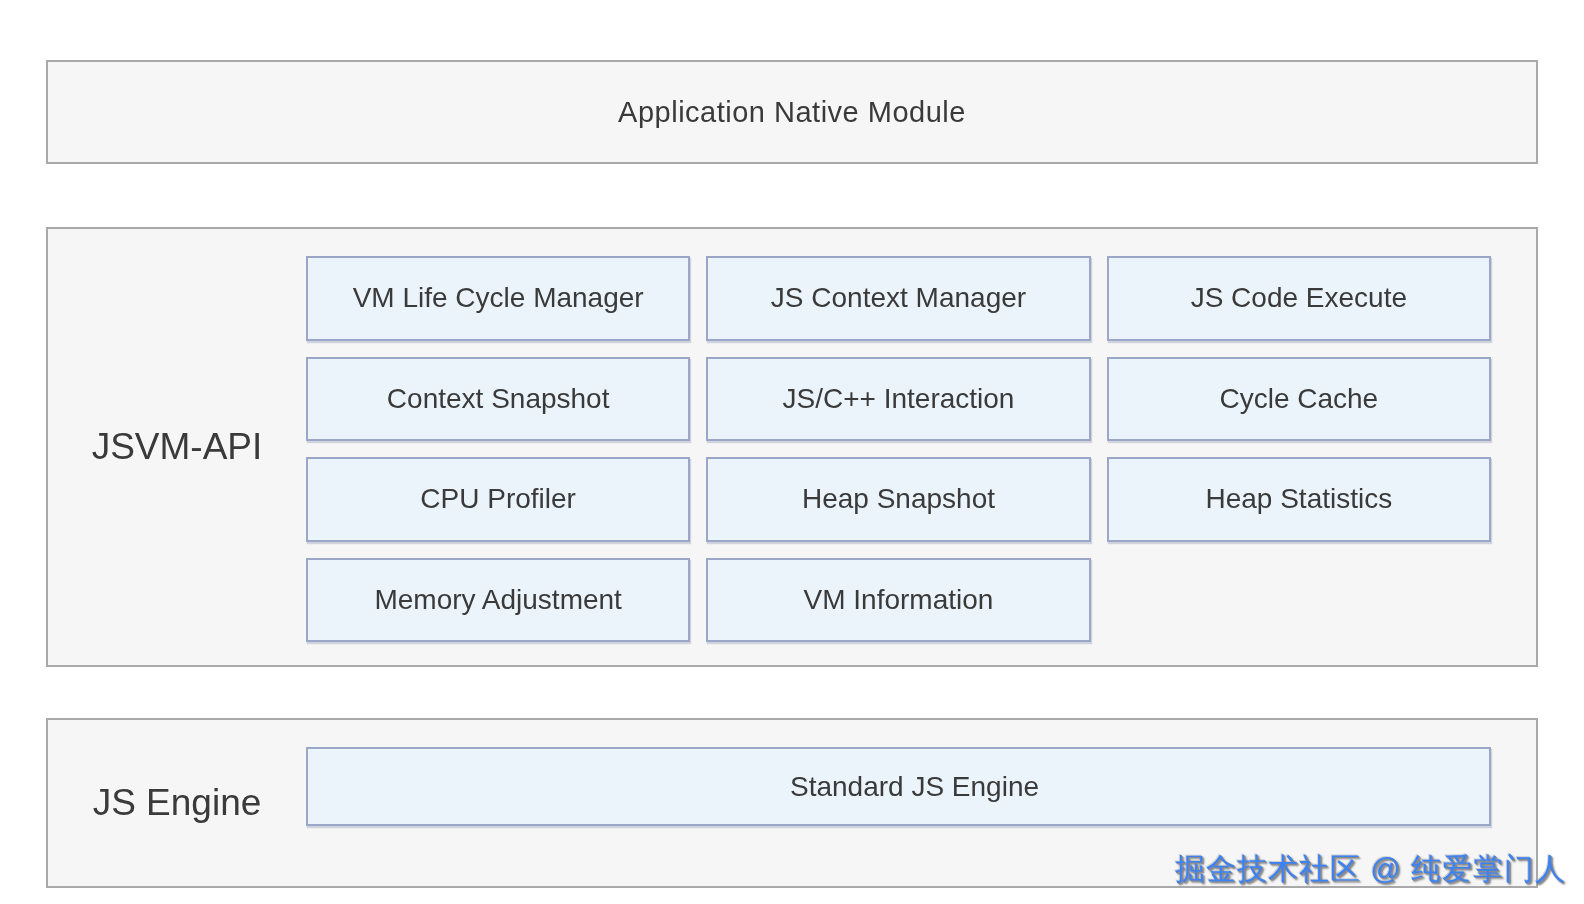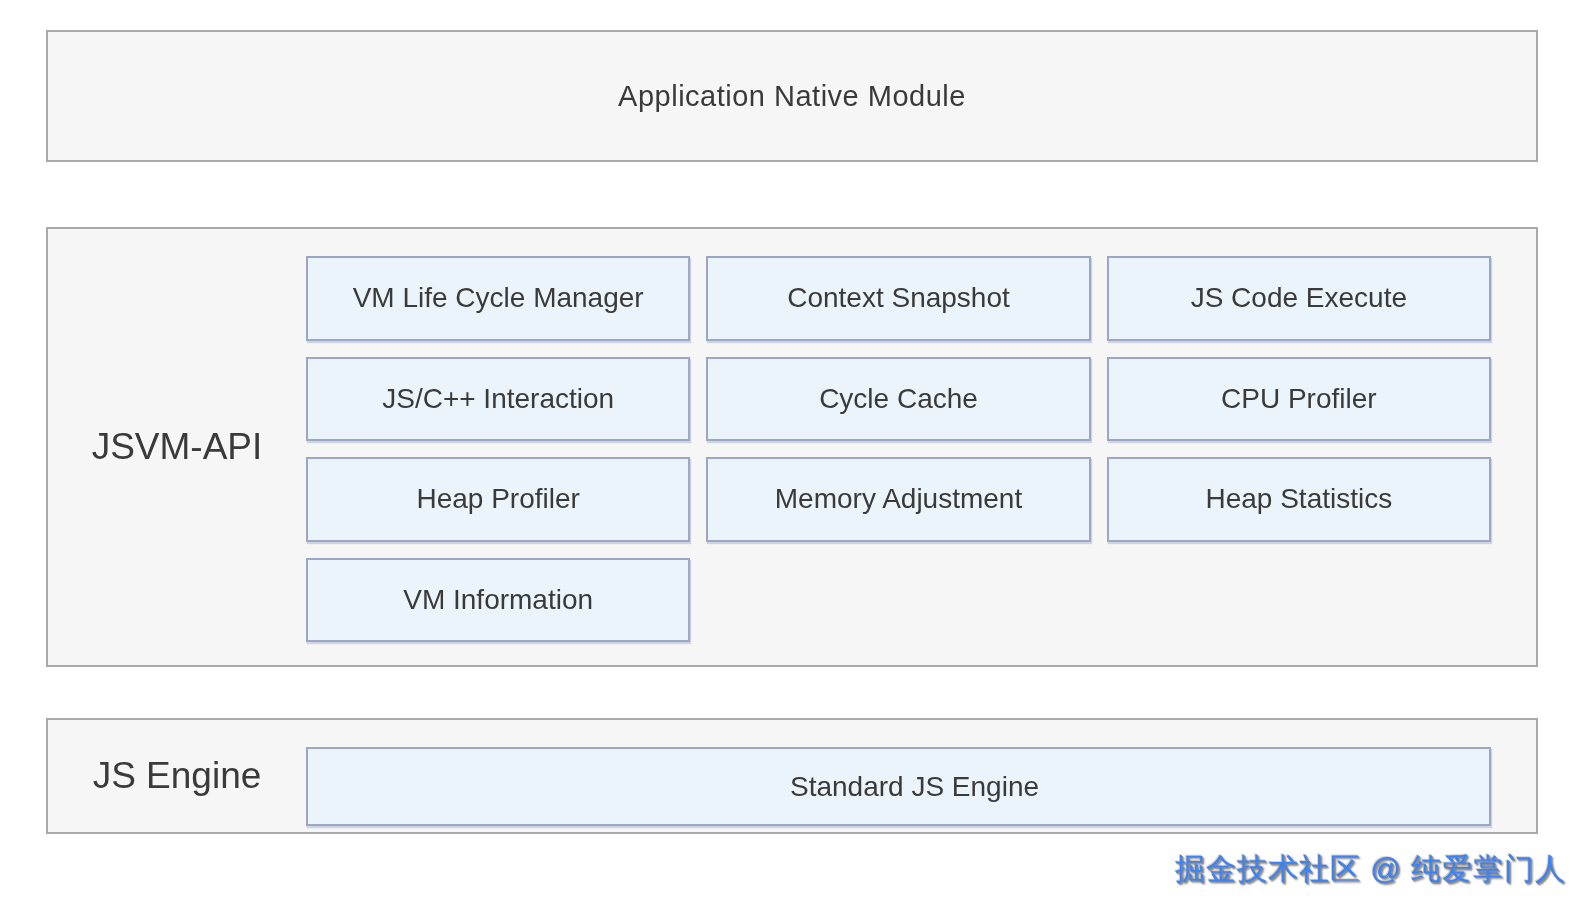--- a/index.html
+++ b/index.html
@@ -18,37 +18,37 @@
   }
   .panel {
     position: absolute;
     left: 46px;
     width: 1492px;
     background: #f6f6f7;
     border: 2px solid #a9a9a9;
     box-sizing: border-box;
   }
   .top-panel {
-    top: 30px;
-    height: 132px;
+    top: 60px;
+    height: 104px;
     display: flex;
     align-items: center;
     justify-content: center;
   }
   .panel-title {
     font-size: 29px;
     letter-spacing: 0.5px;
   }
   .middle-panel {
     top: 227px;
     height: 440px;
   }
   .bottom-panel {
     top: 718px;
-    height: 116px;
+    height: 170px;
   }
   .side-label {
     position: absolute;
     left: 0;
     top: 0;
     bottom: 0;
     width: 258px;
     display: flex;
     align-items: center;
     justify-content: center;
@@ -103,28 +103,29 @@
 <div class="canvas">
 
   <section class="panel top-panel">
     <div class="panel-title">Application Native Module</div>
   </section>
 
   <section class="panel middle-panel">
     <div class="side-label">JSVM-API</div>
     <div class="grid">
       <div class="cell">VM Life Cycle Manager</div>
+      <div class="cell">JS Context Manager</div>
+      <div class="cell">JS Code Execute</div>
       <div class="cell">Context Snapshot</div>
-      <div class="cell">JS Code Execute</div>
       <div class="cell">JS/C++ Interaction</div>
       <div class="cell">Cycle Cache</div>
       <div class="cell">CPU Profiler</div>
-      <div class="cell">Heap Profiler</div>
+      <div class="cell">Heap Snapshot</div>
+      <div class="cell">Heap Statistics</div>
       <div class="cell">Memory Adjustment</div>
-      <div class="cell">Heap Statistics</div>
       <div class="cell">VM Information</div>
     </div>
   </section>
 
   <section class="panel bottom-panel">
     <div class="side-label">JS Engine</div>
     <div class="cell engine-box">Standard JS Engine</div>
   </section>
 
   <div class="watermark">掘金技术社区 @ 纯爱掌门人</div>

